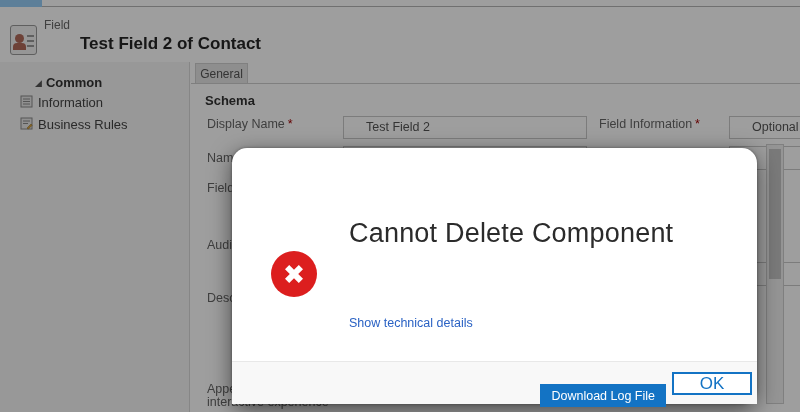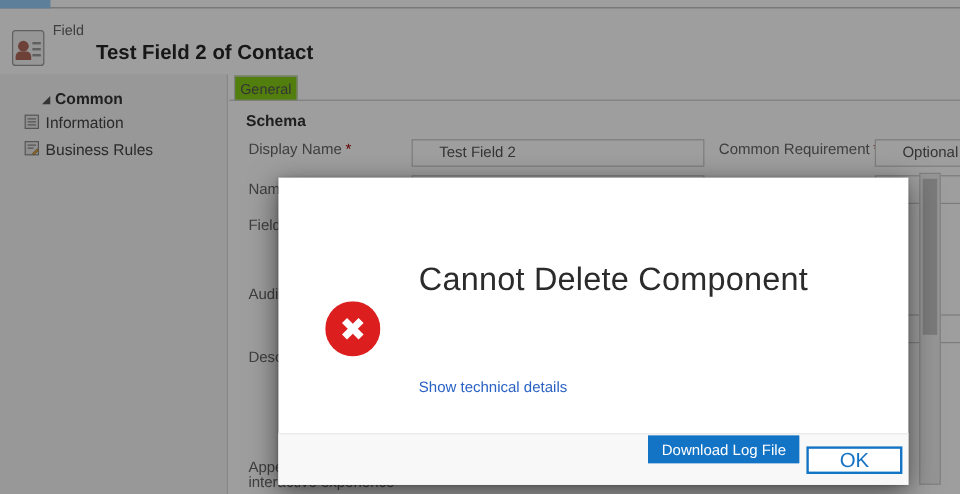--- a/index.html
+++ b/index.html
@@ -23,42 +23,42 @@
 
   
   .sidebar { position:absolute; left:0; top:62px; width:190px; height:350px; background:#f5f5f5; border-right:1px solid #d9d9d9; }
   .tree-group { position:absolute; left:7px; top:13px; font-size:13px; font-weight:bold; color:#333;margin-left:28px; }
   .tree-tri { font-size:9px; color:#555; margin-right:4px; vertical-align:1px; }
   .tree-item { position:absolute; left:20px; font-size:13px; color:#444; display:flex; align-items:flex-start; gap:5px; }
   .ti-1 { top:33px; } .ti-2 { top:55px; }
   .mini-icon { width:13px; height:13px; display:inline-block; }
 
   
-  .tab { position:absolute; left:195px; top:63px; width:53px; height:21px; background:#84cc16; border:1px solid #cfcfcf; border-bottom:none; font-size:12px; color:#555; text-align:center; line-height:20px; }
+  .tab { position:absolute; left:195px; top:63px; width:53px; height:21px; background:#e5e5e5; border:1px solid #cfcfcf; border-bottom:none; font-size:12px; color:#555; text-align:center; line-height:20px; }
   .tabline { position:absolute; left:191px; top:83px; width:609px; height:1px; background:#cdcdcd; }
   .schema { position:absolute; left:205px; top:93px; font-size:13px; font-weight:bold; color:#333; }
   .flabel { position:absolute; font-size:12.5px; color:#666; white-space:nowrap; }
   .req { color:#a00000; margin-left:3px; }
   .fbox { position:absolute; background:#fff; border:1px solid #c8c8c8; font-size:12.5px; color:#555; line-height:21px; padding-left:22px; white-space:nowrap; overflow:hidden; }
   .multi { width:150px; white-space:normal; line-height:13px; }
 
   
   .vscroll { position:absolute; left:766px; top:144px; width:18px; height:260px; background:#f0f0f0; border:1px solid #cfcfcf; }
   .vthumb { position:absolute; left:2px; top:4px; width:12px; height:130px; background:#c6c6c6; }
 
   
   .overlay { position:absolute; inset:0; background:rgba(0,0,0,0.38); z-index:10; }
-  .modal { position:absolute; left:232px; top:148px; width:525px; height:256px; background:#fff; z-index:20; box-shadow:0 6px 22px rgba(0,0,0,0.55), 0 0 3px rgba(0,0,0,0.35); }
+  .modal { position:absolute; left:232px; top:148px; width:525px; height:256px; background:#fff; z-index:20; box-shadow:0 6px 22px rgba(0,0,0,0.55), 0 0 3px rgba(0,0,0,0.35);border-radius:15px; }
   .err-badge { position:absolute; left:39px; top:103px; width:46px; height:46px; }
   .dlg-title { position:absolute; left:117px; top:70px; font-size:27px; font-weight:300; color:#2b2b2b; letter-spacing:0.2px; white-space:nowrap; }
   .dlg-msg { position:absolute; left:117px; top:111px; width:303px; font-size:12.5px; line-height:1.32; color:#444; }
   .link { color:#2a62c4; cursor:pointer; text-decoration:none; }
   .show-link { position:absolute; left:117px; top:168px; font-size:12.5px; color:#2a62c4; cursor:pointer; }
   .dlg-footer { position:absolute; left:0; bottom:0; width:525px; height:43px; background:#f8f8f8; border-top:1px solid #e8e8e8; }
-  .btn-primary { position:absolute; right:91px; top:1px; height:23px; min-width:113px; background:#1373c4; color:#fff; border:1px solid #1373c4; font-size:12.5px; font-family:inherit; padding:0 10px; cursor:pointer; }
+  .btn-primary { position:absolute; right:91px; top:22px; height:23px; min-width:113px; background:#1373c4; color:#fff; border:1px solid #1373c4; font-size:12.5px; font-family:inherit; padding:0 10px; cursor:pointer; }
   .btn-secondary { position:absolute; right:5px; top:10px; height:23px; width:80px; background:#fff; color:#1373c4; border:2px solid #1373c4; font-size:17px; font-family:Liberation Sans, sans-serif; cursor:pointer; }
 </style>
 </head>
 <body>
 
 <div class="page">
 
   <div class="topstrip">
     <div class="tab-sliver"></div>
   </div>
@@ -96,21 +96,21 @@
       <span>Business Rules</span>
     </div>
   </div>
 
   <div class="tab">General</div>
   <div class="tabline"></div>
   <div class="schema">Schema</div>
 
   <div class="flabel" style="left:207px; top:117px;"><span>Display Name</span><span class="req">*</span></div>
   <div class="fbox" style="left:343px; top:116px; width:244px; height:23px;">Test Field 2</div>
-  <div class="flabel" style="left:599px; top:117px;"><span>Common Requirement</span><span class="req">*</span></div>
+  <div class="flabel" style="left:599px; top:117px;"><span>Field Information</span><span class="req">*</span></div>
   <div class="fbox" style="left:729px; top:116px; width:120px; height:23px;">Optional</div>
 
   <div class="flabel" style="left:207px; top:151px;"><span>Name</span><span class="req">*</span></div>
   <div class="fbox" style="left:343px; top:146px; width:244px; height:24px;"></div>
   <div class="fbox" style="left:729px; top:146px; width:120px; height:24px;"></div>
   <div class="fbox" style="left:729px; top:262px; width:120px; height:24px;"></div>
 
   <div class="flabel" style="left:207px; top:181px;">Field Security</div>
   <div class="flabel" style="left:207px; top:238px;">Auditing</div>
   <div class="flabel" style="left:207px; top:291px;">Description</div>

